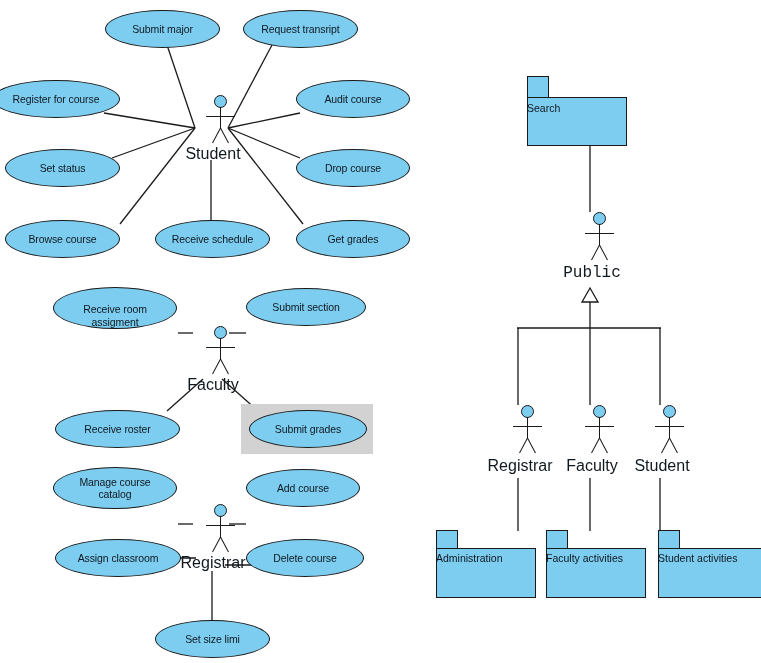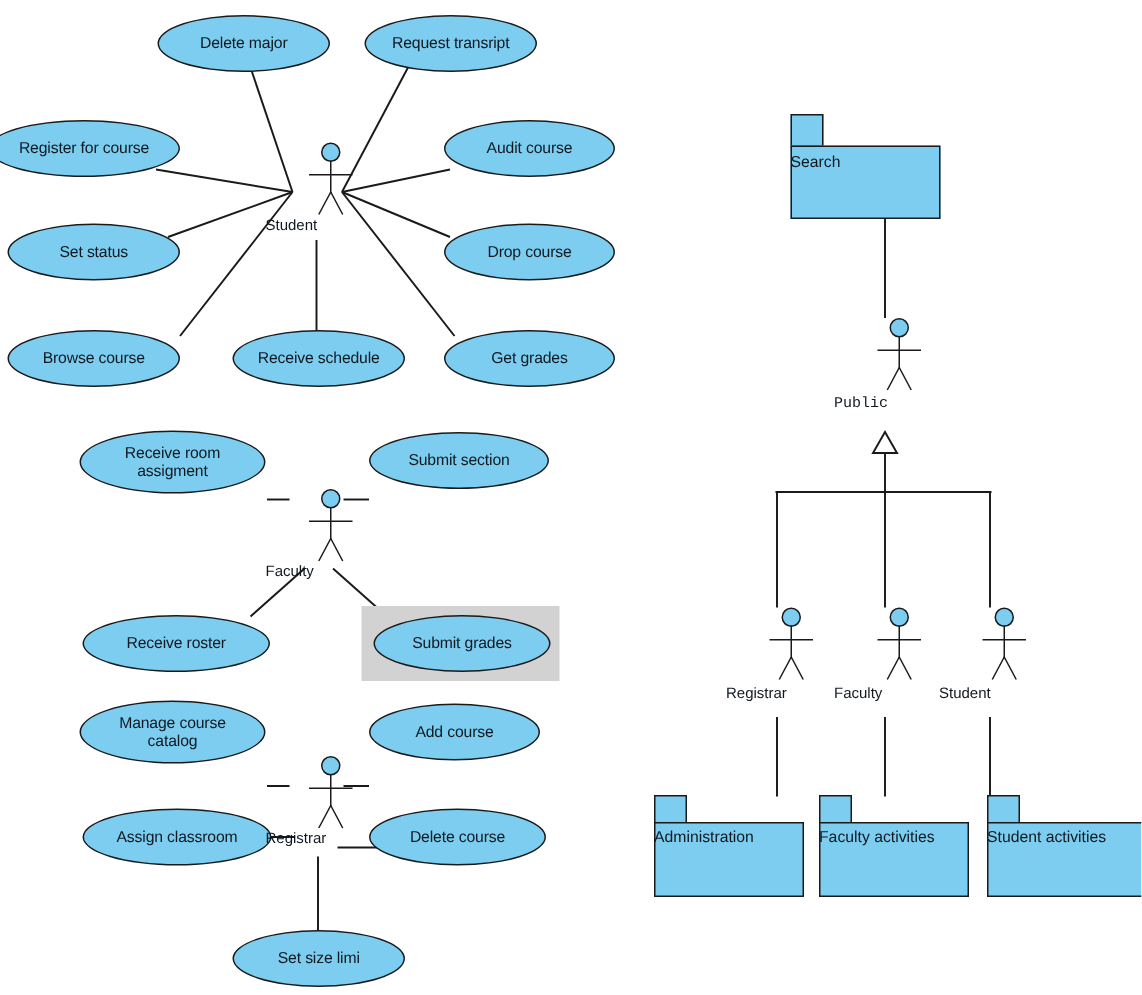--- a/index.html
+++ b/index.html
@@ -64,22 +64,22 @@
     top:33px;
     width:0;height:17px;
     border-left:1.5px solid #1a1a1a;
   }
   .actor .leg.l{left:15px;transform-origin:top center;transform:rotate(28deg);}
   .actor .leg.r{left:15px;transform-origin:top center;transform:rotate(-28deg);}
   .actor .alabel{
     position:absolute;
     top:50px;left:-28px;
     width:72px;
-    text-align:left;
-    font-size:10px;
+    text-align:center;
+    font-size:16px;
     color:#101820;
     white-space:nowrap;
   }
 
   
   .pkg{position:absolute;z-index:3;}
   .pkg .tab{
     position:absolute;
     left:0;top:0;
     box-sizing:border-box;
@@ -144,21 +144,21 @@
 
       <line x1="518" y1="478" x2="518" y2="531"></line>
       <line x1="590" y1="478" x2="590" y2="531"></line>
       <line x1="660" y1="478" x2="660" y2="531"></line>
     </g>
   </svg>
 
   <div class="sel-box" style="left:241px;top:404px;width:132px;height:50px;"></div>
 
   <div class="uc" style="left:105px;top:10px;width:115px;height:38px;">
-    <span>Delete major</span>
+    <span>Submit major</span>
   </div>
   <div class="uc" style="left:243px;top:10px;width:115px;height:38px;">
     <span>Request transript</span>
   </div>
   <div class="uc" style="left:-8px;top:80px;width:128px;height:38px;">
     <span>Register for course</span>
   </div>
   <div class="uc" style="left:296px;top:80px;width:114px;height:38px;">
     <span>Audit course</span>
   </div>
@@ -180,21 +180,21 @@
 
   <div class="actor" style="left:205px;top:95px;">
     <div class="head"></div>
     <div class="body"></div>
     <div class="arms"></div>
     <div class="leg l"></div>
     <div class="leg r"></div>
     <div class="alabel">Student</div>
   </div>
 
-  <div class="uc" style="left:53px;top:287px;width:124px;height:42px;">
+  <div class="uc" style="left:53px;top:287px;width:124px;height:42px;align-items:flex-end;">
     <span>
       <em style="font-style:normal;display:block;">Receive room</em>
       <em style="font-style:normal;display:block;">assigment</em>
     </span>
   </div>
   <div class="uc" style="left:246px;top:288px;width:120px;height:38px;">
     <span>Submit section</span>
   </div>
   <div class="uc" style="left:55px;top:410px;width:125px;height:38px;">
     <span>Receive roster</span>

